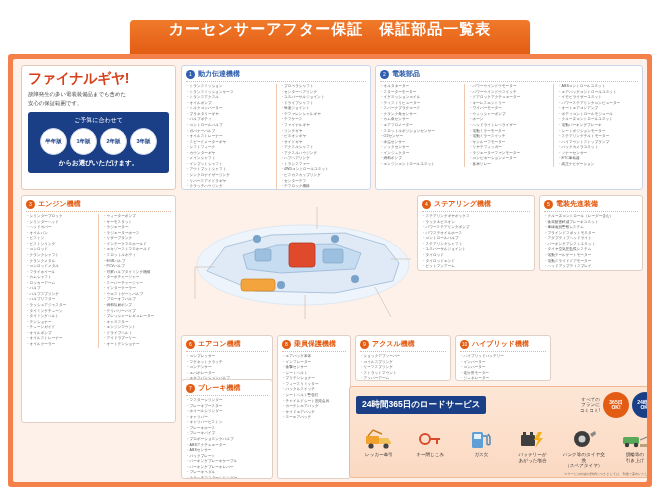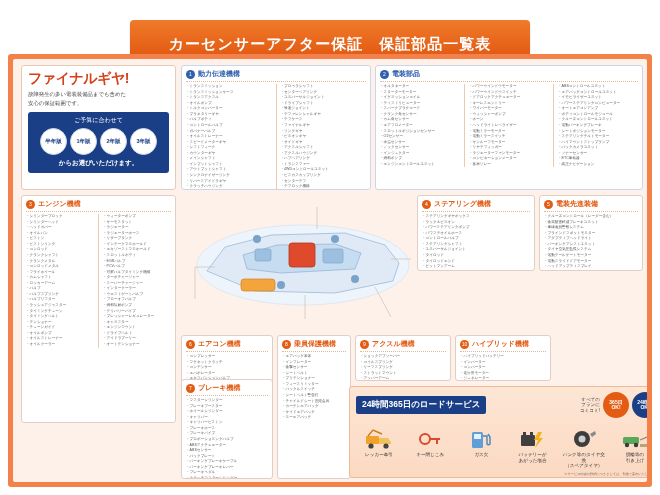--- a/index.html
+++ b/index.html
@@ -10,21 +10,21 @@
     color:#333;
     overflow:hidden;
   }
   .page{position:relative;width:660px;height:495px;background:#fff;}
 
   
   .banner{
     position:absolute;left:130px;top:20px;width:400px;height:34px;
     background:linear-gradient(#f07a2a,#e35c14);
     border-radius:4px 4px 0 0;
-    display:flex;align-items:flex-end;justify-content:center;
+    display:flex;align-items:flex-start;justify-content:center;
     box-shadow:0 1px 2px rgba(0,0,0,.2);
   }
   .banner-title{
     color:#fff;font-size:15px;font-weight:bold;letter-spacing:1px;
     white-space:nowrap;
   }
 
   
   .frame{
     position:absolute;left:8px;top:54px;width:644px;height:433px;

